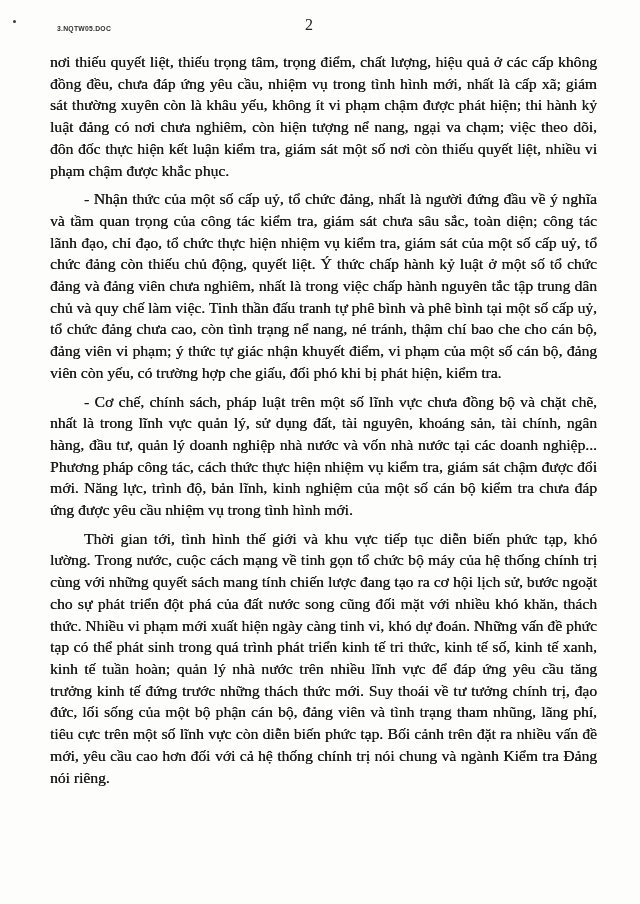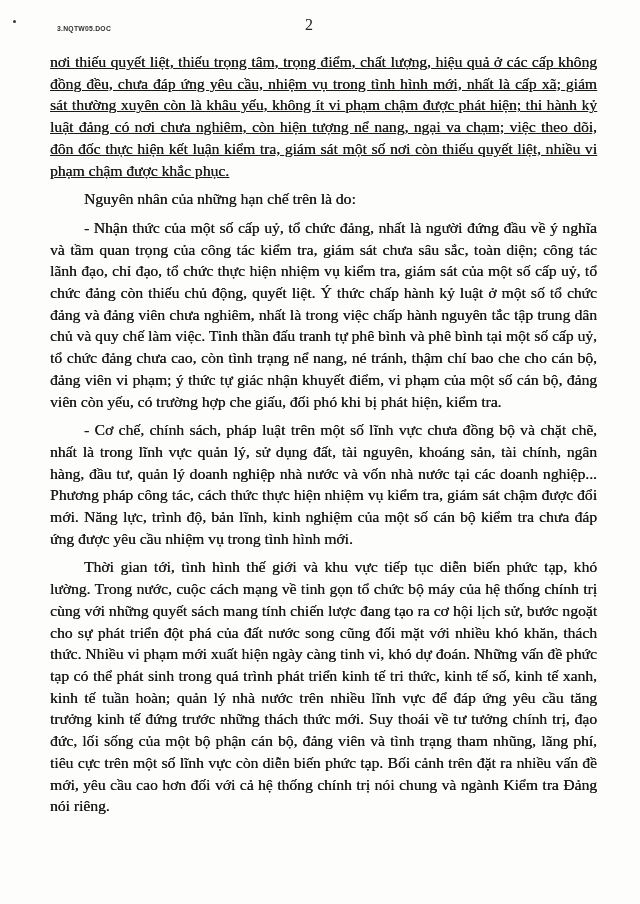--- a/index.html
+++ b/index.html
@@ -63,36 +63,34 @@
     font-size: 15.6px;
     line-height: 21.7px;
     text-shadow: 0.25px 0 0 currentColor; 
   }
   .body-text p {
     margin: 0 0 7px 0;
     text-indent: 34px;
   }
   .body-text p.no-indent {
     text-indent: 0;
-    text-decoration: underline;
   }
 </style>
 </head>
 <body>
 
 <div class="page">
 
   <div class="speck"></div>
 
   <div class="header">
     <span class="file-label">3.NQTW05.DOC</span>
     <span class="page-number">2</span>
   </div>
 
   <div class="body-text">
     <p class="no-indent">nơi thiếu quyết liệt, thiếu trọng tâm, trọng điểm, chất lượng, hiệu quả ở các cấp không đồng đều, chưa đáp ứng yêu cầu, nhiệm vụ trong tình hình mới, nhất là cấp xã; giám sát thường xuyên còn là khâu yếu, không ít vi phạm chậm được phát hiện; thi hành kỷ luật đảng có nơi chưa nghiêm, còn hiện tượng nể nang, ngại va chạm; việc theo dõi, đôn đốc thực hiện kết luận kiểm tra, giám sát một số nơi còn thiếu quyết liệt, nhiều vi phạm chậm được khắc phục.</p>
-    <p>Nguyên nhân của những hạn chế trên là do:</p>
     <p>- Nhận thức của một số cấp uỷ, tổ chức đảng, nhất là người đứng đầu về ý nghĩa và tầm quan trọng của công tác kiểm tra, giám sát chưa sâu sắc, toàn diện; công tác lãnh đạo, chỉ đạo, tổ chức thực hiện nhiệm vụ kiểm tra, giám sát của một số cấp uỷ, tổ chức đảng còn thiếu chủ động, quyết liệt. Ý thức chấp hành kỷ luật ở một số tổ chức đảng và đảng viên chưa nghiêm, nhất là trong việc chấp hành nguyên tắc tập trung dân chủ và quy chế làm việc. Tinh thần đấu tranh tự phê bình và phê bình tại một số cấp uỷ, tổ chức đảng chưa cao, còn tình trạng nể nang, né tránh, thậm chí bao che cho cán bộ, đảng viên vi phạm; ý thức tự giác nhận khuyết điểm, vi phạm của một số cán bộ, đảng viên còn yếu, có trường hợp che giấu, đối phó khi bị phát hiện, kiểm tra.</p>
     <p>- Cơ chế, chính sách, pháp luật trên một số lĩnh vực chưa đồng bộ và chặt chẽ, nhất là trong lĩnh vực quản lý, sử dụng đất, tài nguyên, khoáng sản, tài chính, ngân hàng, đầu tư, quản lý doanh nghiệp nhà nước và vốn nhà nước tại các doanh nghiệp... Phương pháp công tác, cách thức thực hiện nhiệm vụ kiểm tra, giám sát chậm được đổi mới. Năng lực, trình độ, bản lĩnh, kinh nghiệm của một số cán bộ kiểm tra chưa đáp ứng được yêu cầu nhiệm vụ trong tình hình mới.</p>
     <p>Thời gian tới, tình hình thế giới và khu vực tiếp tục diễn biến phức tạp, khó lường. Trong nước, cuộc cách mạng về tinh gọn tổ chức bộ máy của hệ thống chính trị cùng với những quyết sách mang tính chiến lược đang tạo ra cơ hội lịch sử, bước ngoặt cho sự phát triển đột phá của đất nước song cũng đối mặt với nhiều khó khăn, thách thức. Nhiều vi phạm mới xuất hiện ngày càng tinh vi, khó dự đoán. Những vấn đề phức tạp có thể phát sinh trong quá trình phát triển kinh tế tri thức, kinh tế số, kinh tế xanh, kinh tế tuần hoàn; quản lý nhà nước trên nhiều lĩnh vực để đáp ứng yêu cầu tăng trưởng kinh tế đứng trước những thách thức mới. Suy thoái về tư tưởng chính trị, đạo đức, lối sống của một bộ phận cán bộ, đảng viên và tình trạng tham nhũng, lãng phí, tiêu cực trên một số lĩnh vực còn diễn biến phức tạp. Bối cảnh trên đặt ra nhiều vấn đề mới, yêu cầu cao hơn đối với cả hệ thống chính trị nói chung và ngành Kiểm tra Đảng nói riêng.</p>
   </div>
 
 </div>
 
 </body></html>

